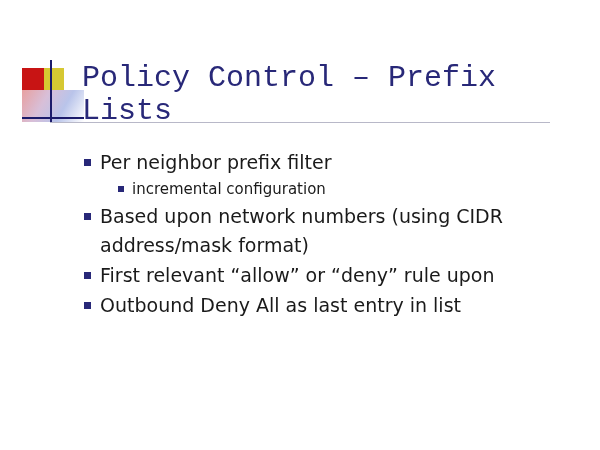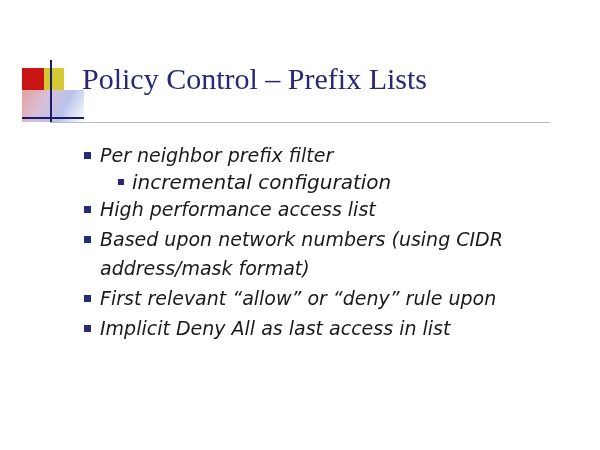--- a/index.html
+++ b/index.html
@@ -70,55 +70,54 @@
   }
 
   
   .title {
     position: absolute;
     left: 82px;
     top: 62px;
     width: 500px;
     font-size: 30px;
     color: #282878;
-    font-family: Liberation Serif, serif;
+    font-family: Liberation Mono, monospace;
     letter-spacing: 0px;
     line-height: 1.1;
   }
   .title-rule {
     position: absolute;
     left: 50px;
     top: 122px;
     width: 500px;
     height: 1px;
     background: #b8b8c8;
   }
 
   
   .body {
     position: absolute;
     left: 78px;
-    top: 140px;
+    top: 147px;
     width: 500px;
-    font-style: italic;
   }
   .bullet {
     position: relative;
     display: flex;
     align-items: flex-start;
     color: #1a1a1a;
   }
   .bullet.lvl1 {
     font-size: 19px;
     line-height: 29px;
     padding-left: 6px;
     margin-top: 1px;
   }
   .bullet.lvl2 {
-    font-size: 20px;
+    font-size: 15px;
     line-height: 24px;
     padding-left: 40px;
   }
   .marker {
     flex: 0 0 auto;
     background: #282878;
     margin-right: 9px;
   }
   .lvl1 > .marker {
     width: 7px;
@@ -156,35 +155,31 @@
     <div class="bullet lvl1">
       <span class="marker"></span>
       <span class="btext">Per neighbor prefix filter</span>
     </div>
 
     <div class="bullet lvl2">
       <span class="marker"></span>
       <span class="btext">incremental configuration</span>
     </div>
 
-    <div class="bullet lvl1">
-      <span class="marker"></span>
-      <span class="btext">High performance access list</span>
-    </div>
 
 
     <div class="bullet lvl1">
       <span class="marker"></span>
       <span class="btext">Based upon network numbers (using CIDR address/mask format)</span>
     </div>
 
     <div class="bullet lvl1">
       <span class="marker"></span>
       <span class="btext">First relevant “allow” or “deny” rule upon</span>
     </div>
 
     <div class="bullet lvl1">
       <span class="marker"></span>
-      <span class="btext">Implicit Deny All as last access in list</span>
+      <span class="btext">Outbound Deny All as last entry in list</span>
     </div>
 
   </div>
 </div>
 
 </body></html>

